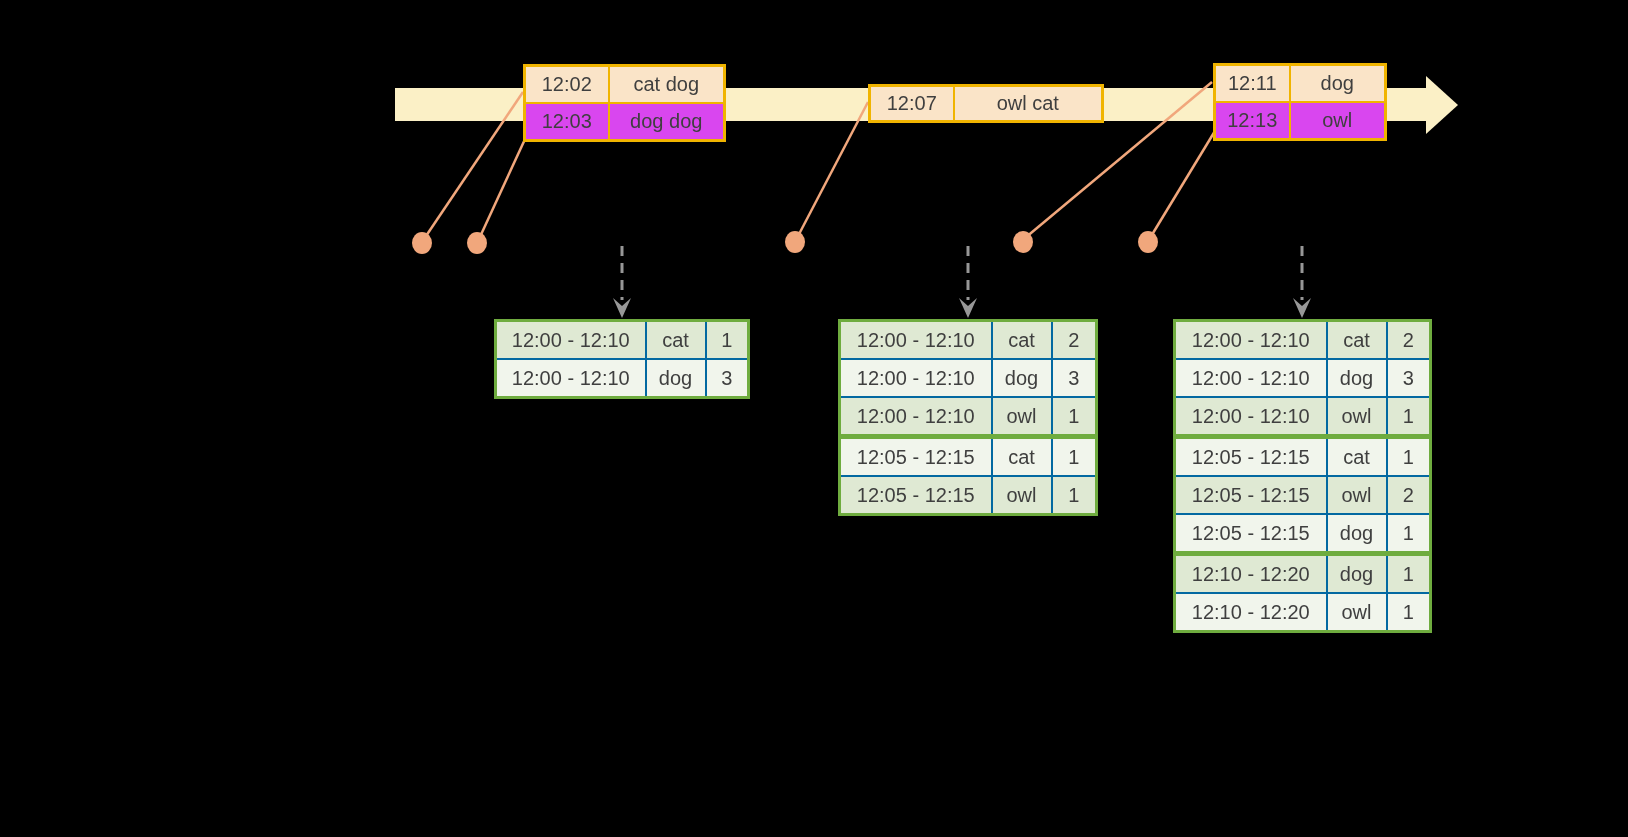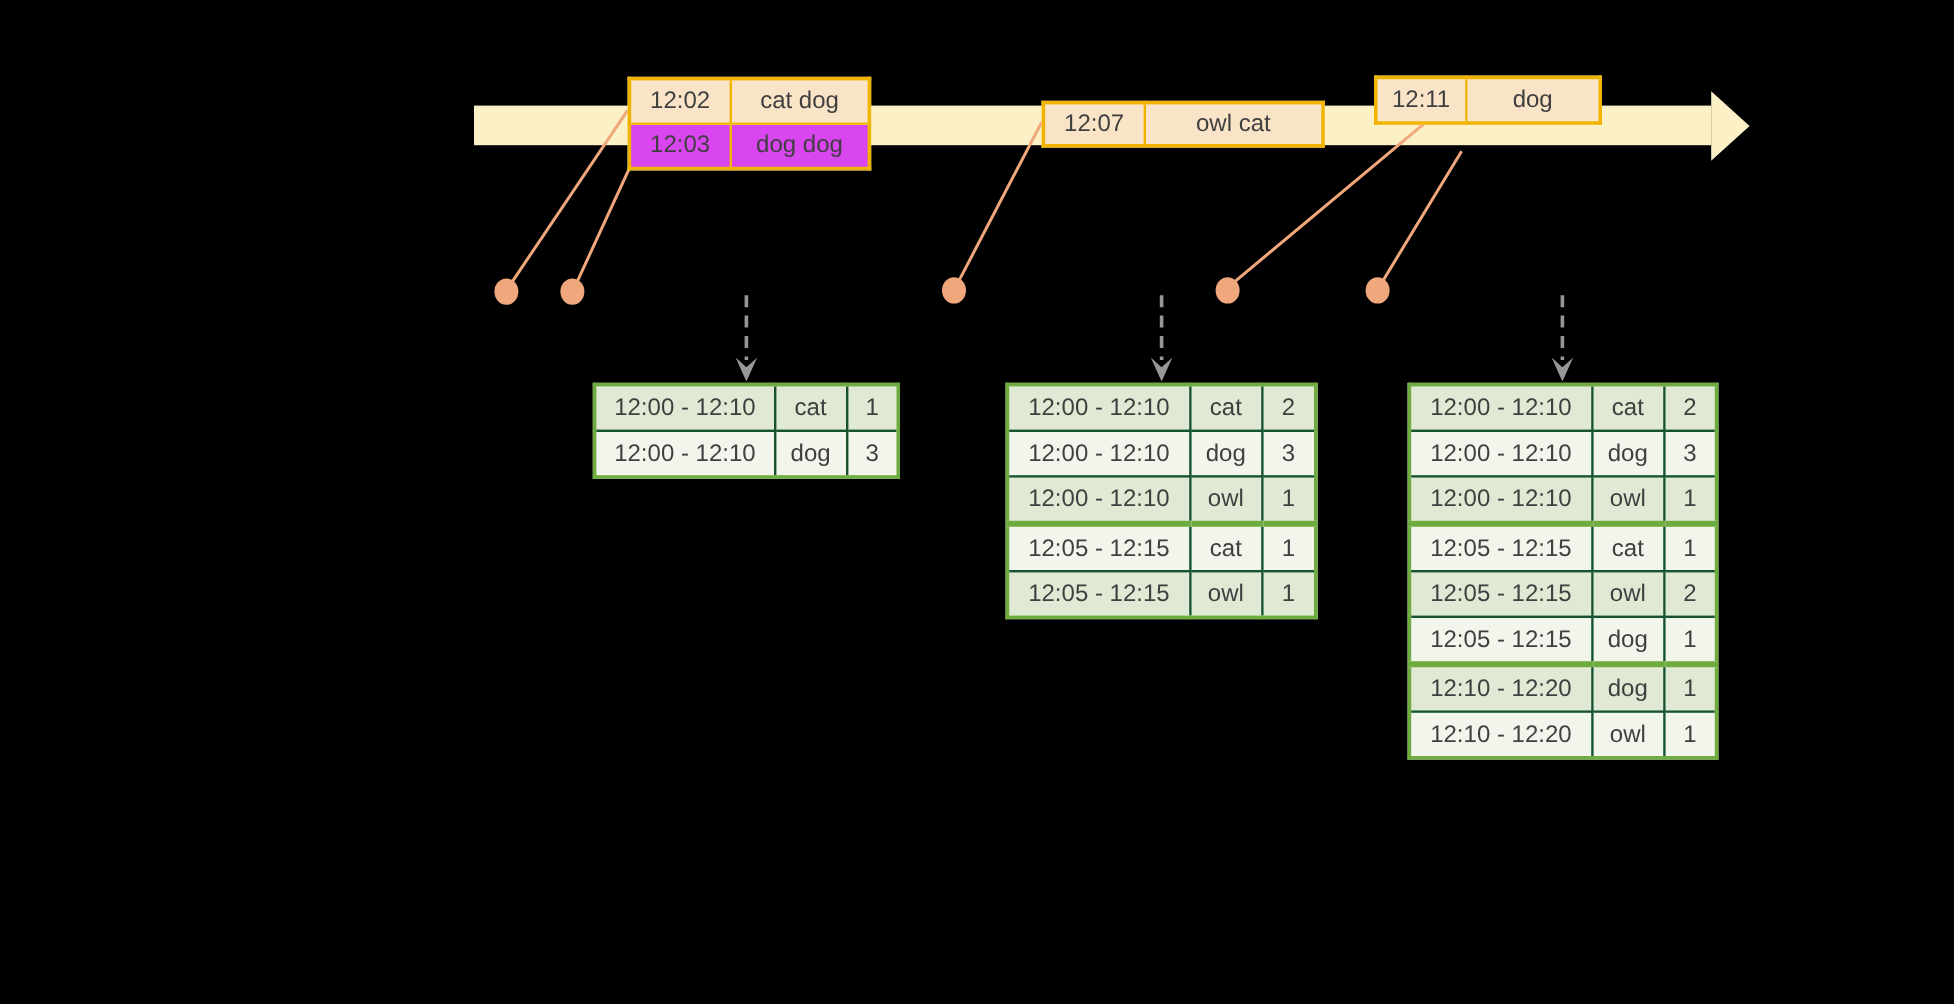--- a/index.html
+++ b/index.html
@@ -17,21 +17,21 @@
   table{position:absolute;border-collapse:collapse;table-layout:fixed;text-align:center;z-index:3;background:#fff;}
   td{padding:0;overflow:hidden;white-space:nowrap;}
   
   .ev{border:3px solid #F0B400;font-size:20px;}
   .ev td{border:2px solid #F0B400;height:35px;}
   .ev tr:nth-child(1) td{background:#FAE4C8;}
   .ev tr:nth-child(2) td{background:#d946ef;}
   .ev.single td{background:#FCF1DF;height:33px;}
   
   .res{border:3px solid #6FAC3F;font-size:20px;}
-  .res td{border:2px solid #14532d;height:36px;}
+  .res td{border:2px solid #0369a1;height:36px;}
   .res tr:nth-child(odd) td{background:#DFE9D3;}
   .res tr:nth-child(even) td{background:#F1F5EC;}
   .res tr.group-start td{border-top:5px solid #6FAC3F;}
 </style>
 </head>
 <body>
 
 <div class="canvas">
 
   <div class="band"></div>
@@ -87,29 +87,33 @@
         <col>
       </colgroup>
     <tbody>
         <tr>
           <td>12:07</td>
           <td>owl cat</td>
         </tr>
       </tbody>
   </table>
 
-  <table class="ev" style="left:1145px;top:63px;width:190px;">
+  <table class="ev" style="left:1213px;top:63px;width:174px;">
     <colgroup>
         <col style="width:75px">
         <col>
       </colgroup>
     <tbody>
         <tr>
           <td>12:11</td>
           <td>dog</td>
+        </tr>
+        <tr>
+          <td>12:13</td>
+          <td>owl</td>
         </tr>
       </tbody>
   </table>
 
   <table class="res" style="left:494px;top:319px;width:256px;">
     <colgroup>
         <col style="width:150px">
         <col style="width:60px">
         <col>
       </colgroup>

